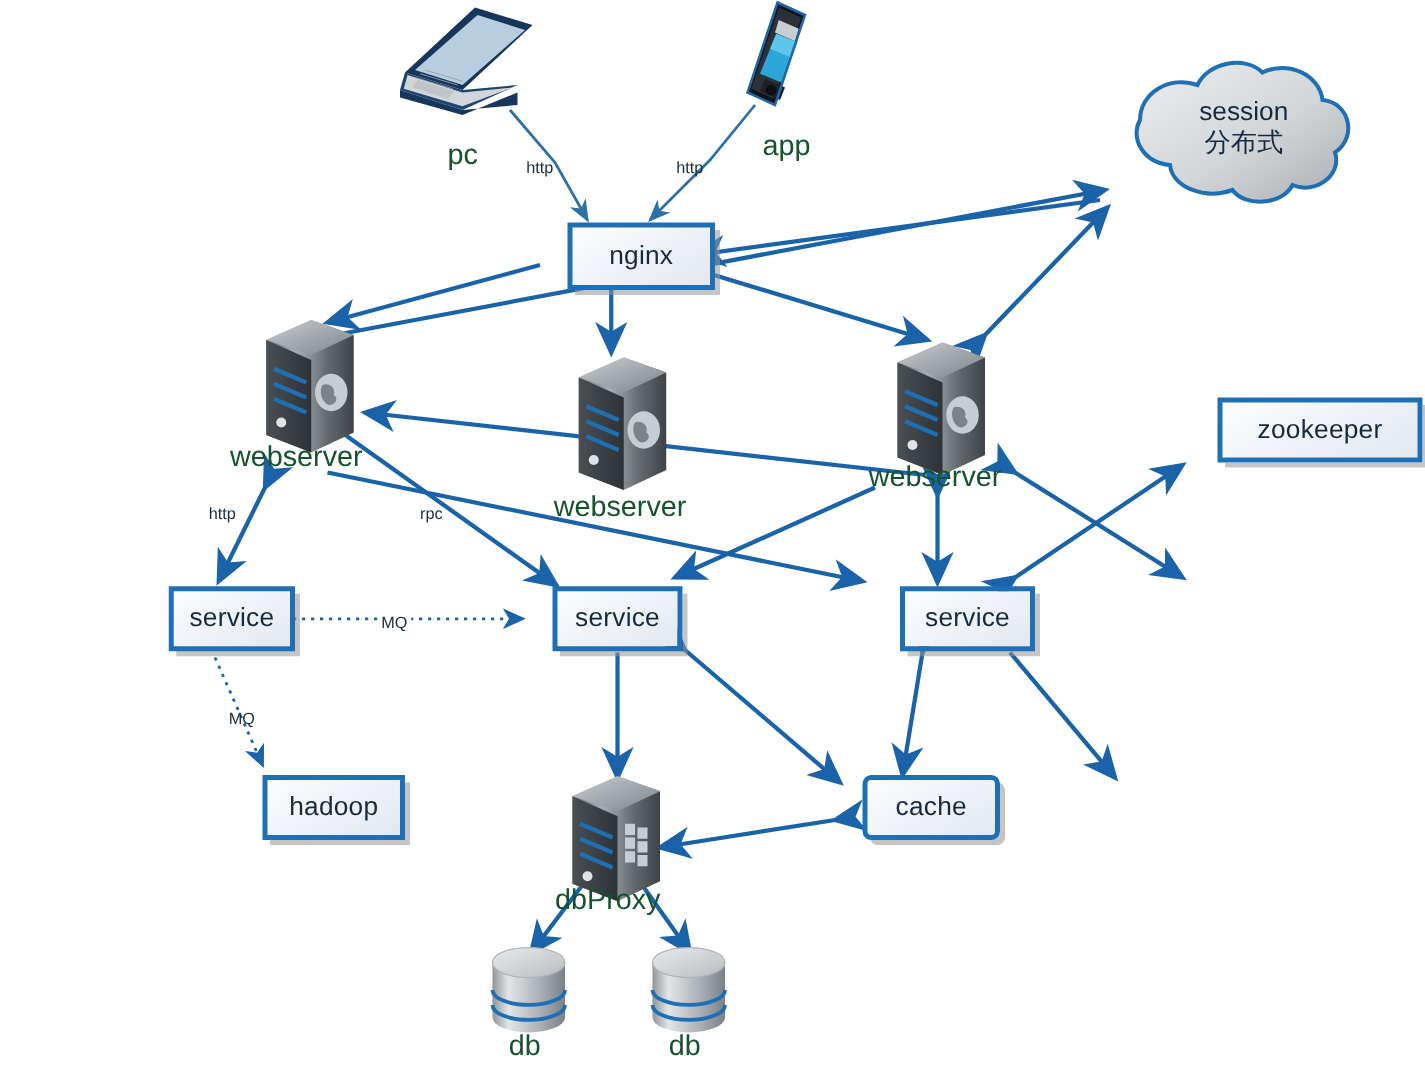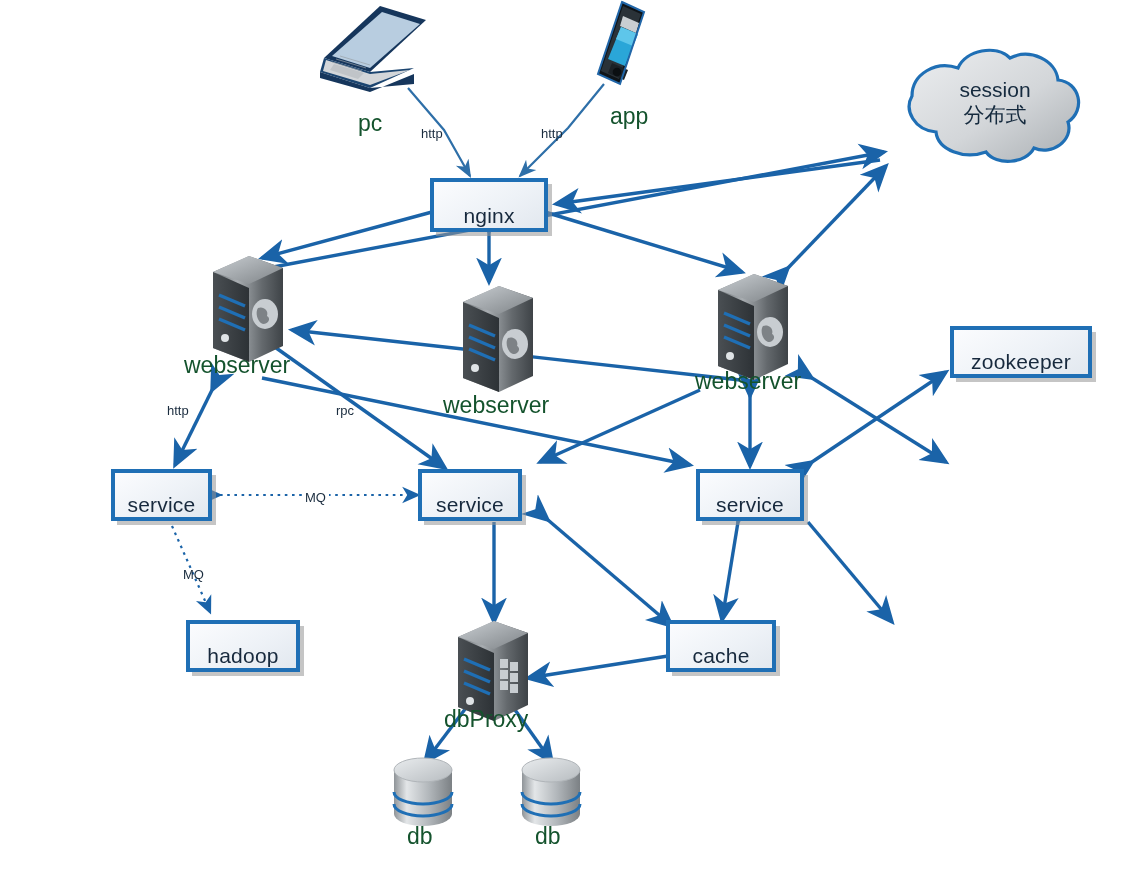--- a/index.html
+++ b/index.html
@@ -6,23 +6,24 @@
   body{width:1140px;height:869px;font-family:"Liberation Sans",sans-serif;overflow:hidden;}
   #stage{position:relative;width:1140px;height:869px;background:#fff;}
   svg#wires{position:absolute;left:0;top:0;width:1140px;height:869px;}
 
   
   .box{
     position:absolute;
     border:4px solid #1F6FB5;
     background:linear-gradient(150deg,#fbfcfe 0%,#eef2f7 55%,#e2e8ef 100%);
     box-shadow:5px 5px 0 -1px rgba(150,150,150,.55);
-    display:flex;align-items:flex-end;justify-content:center;
+    display:flex;align-items:center;justify-content:center;
     color:#17293d;font-size:21px;letter-spacing:.2px;
     box-sizing:border-box;
+    margin-left:24px;
   }
 
   
   .lbl{
     position:absolute;color:#14532d;font-size:23px;
     white-space:nowrap;text-align:center;
   }
   .lbl.sm{font-size:13px;color:#1a2c3e;}
 
   
@@ -233,42 +234,42 @@
       <ellipse cx="31" cy="12" rx="29" ry="12" fill="url(#dbTop)" stroke="#b0b5b9" stroke-width="1"></ellipse>
       <path d="M2,34 A29,12 0 0 0 60,34" fill="none" stroke="#1F6FB5" stroke-width="3"></path>
       <path d="M2,46 A29,12 0 0 0 60,46" fill="none" stroke="#1F6FB5" stroke-width="3"></path>
     </g>
   </svg>
 
   <div class="box" style="left:430px;top:178px;width:118px;height:54px;">
     <span>nginx</span>
   </div>
 
-  <div class="box" style="left:950px;top:326px;width:142px;height:52px;">
+  <div class="box" style="left:950px;top:318px;width:164px;height:52px;">
     <span>zookeeper</span>
   </div>
 
 
   <div class="box" style="left:111px;top:469px;width:101px;height:52px;">
     <span>service</span>
   </div>
 
   <div class="box" style="left:418px;top:469px;width:104px;height:52px;">
     <span>service</span>
   </div>
 
   <div class="box" style="left:696px;top:469px;width:108px;height:52px;">
     <span>service</span>
   </div>
 
   <div class="box" style="left:186px;top:620px;width:114px;height:52px;">
     <span>hadoop</span>
   </div>
 
-  <div class="box" style="left:666px;top:620px;width:110px;height:52px;">
+  <div class="box" style="left:666px;top:620px;width:110px;height:52px;border-radius:7px;">
     <span>cache</span>
   </div>
 
 
   <div class="cloud" style="left:900px;top:44px;width:190px;height:124px;">
     <div class="ctext">
       <span>session</span>
       <span>分布式</span>
     </div>
   </div>

